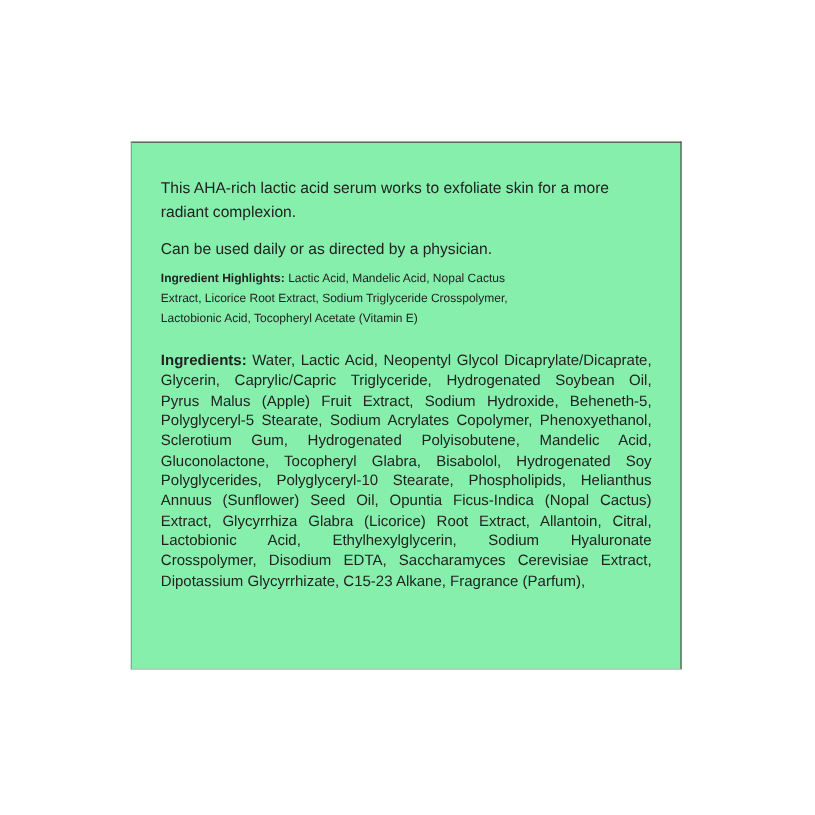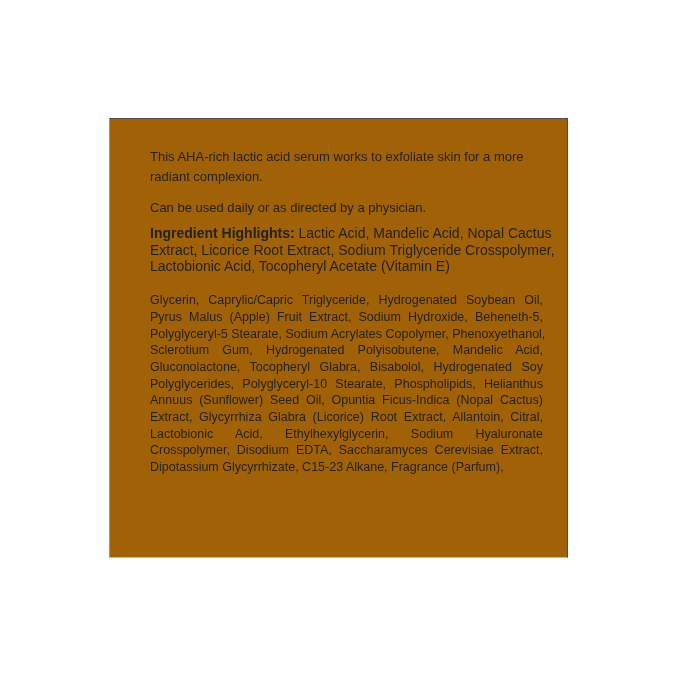--- a/index.html
+++ b/index.html
@@ -17,37 +17,37 @@
     height: 679px;
     background: #ffffff;
   }
   .label-box {
     position: absolute;
     left: 109px;
     top: 118px;
     width: 459px;
     height: 440px;
     box-sizing: border-box;
-    background: #a16207;
+    background: #86efac;
     border: 1px solid #4d4d4d;
     border-left-color: #9a9a9a;
     border-bottom-color: #bdbdbd;
-    padding: 28px 24px 0 40px;
+    padding: 28px 24px 0 24px;
     color: #222222;
   }
   .para { margin: 0; }
   .line { white-space: nowrap; }
   .para-description,
   .para-directions {
     font-size: 13px;
     line-height: 20px;
   }
   .para-directions { margin-top: 11px; }
   .para-highlights {
-    font-size: 14px;
+    font-size: 10px;
     line-height: 16.7px;
     margin-top: 7px;
   }
   .para-ingredients {
     font-size: 12.5px;
     line-height: 16.7px;
     margin-top: 17px;
   }
   .para-ingredients .line {
     text-align: justify;
@@ -69,20 +69,21 @@
       </div>
     <div class="para para-directions">
         <div class="line">Can be used daily or as directed by a physician.</div>
       </div>
     <div class="para para-highlights">
         <div class="line"><b>Ingredient Highlights:</b> Lactic Acid, Mandelic Acid, Nopal Cactus</div>
         <div class="line">Extract, Licorice Root Extract, Sodium Triglyceride Crosspolymer,</div>
         <div class="line">Lactobionic Acid, Tocopheryl Acetate (Vitamin E)</div>
       </div>
     <div class="para para-ingredients">
+        <div class="line"><b>Ingredients:</b> Water, Lactic Acid, Neopentyl Glycol Dicaprylate/Dicaprate,</div>
         <div class="line">Glycerin, Caprylic/Capric Triglyceride, Hydrogenated Soybean Oil,</div>
         <div class="line">Pyrus Malus (Apple) Fruit Extract, Sodium Hydroxide, Beheneth-5,</div>
         <div class="line">Polyglyceryl-5 Stearate, Sodium Acrylates Copolymer, Phenoxyethanol,</div>
         <div class="line">Sclerotium Gum, Hydrogenated Polyisobutene, Mandelic Acid,</div>
         <div class="line">Gluconolactone, Tocopheryl Glabra, Bisabolol, Hydrogenated Soy</div>
         <div class="line">Polyglycerides, Polyglyceryl-10 Stearate, Phospholipids, Helianthus</div>
         <div class="line">Annuus (Sunflower) Seed Oil, Opuntia Ficus-Indica (Nopal Cactus)</div>
         <div class="line">Extract, Glycyrrhiza Glabra (Licorice) Root Extract, Allantoin, Citral,</div>
         <div class="line">Lactobionic Acid, Ethylhexylglycerin, Sodium Hyaluronate</div>
         <div class="line">Crosspolymer, Disodium EDTA, Saccharamyces Cerevisiae Extract,</div>

